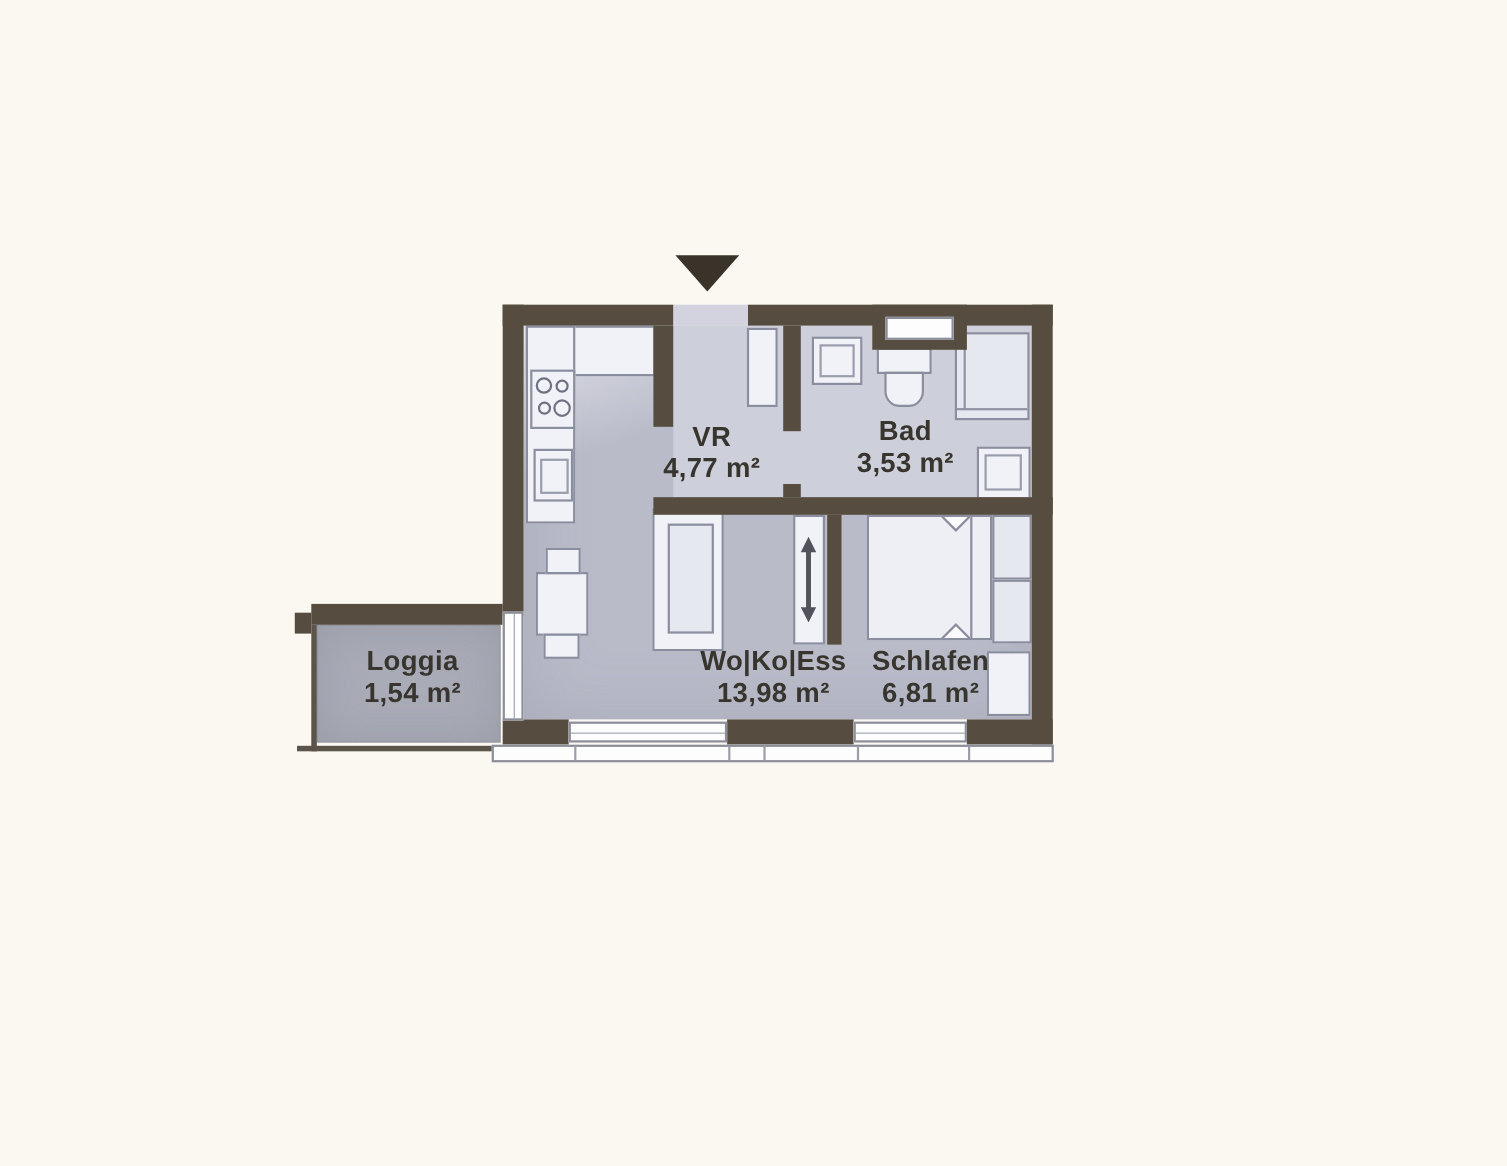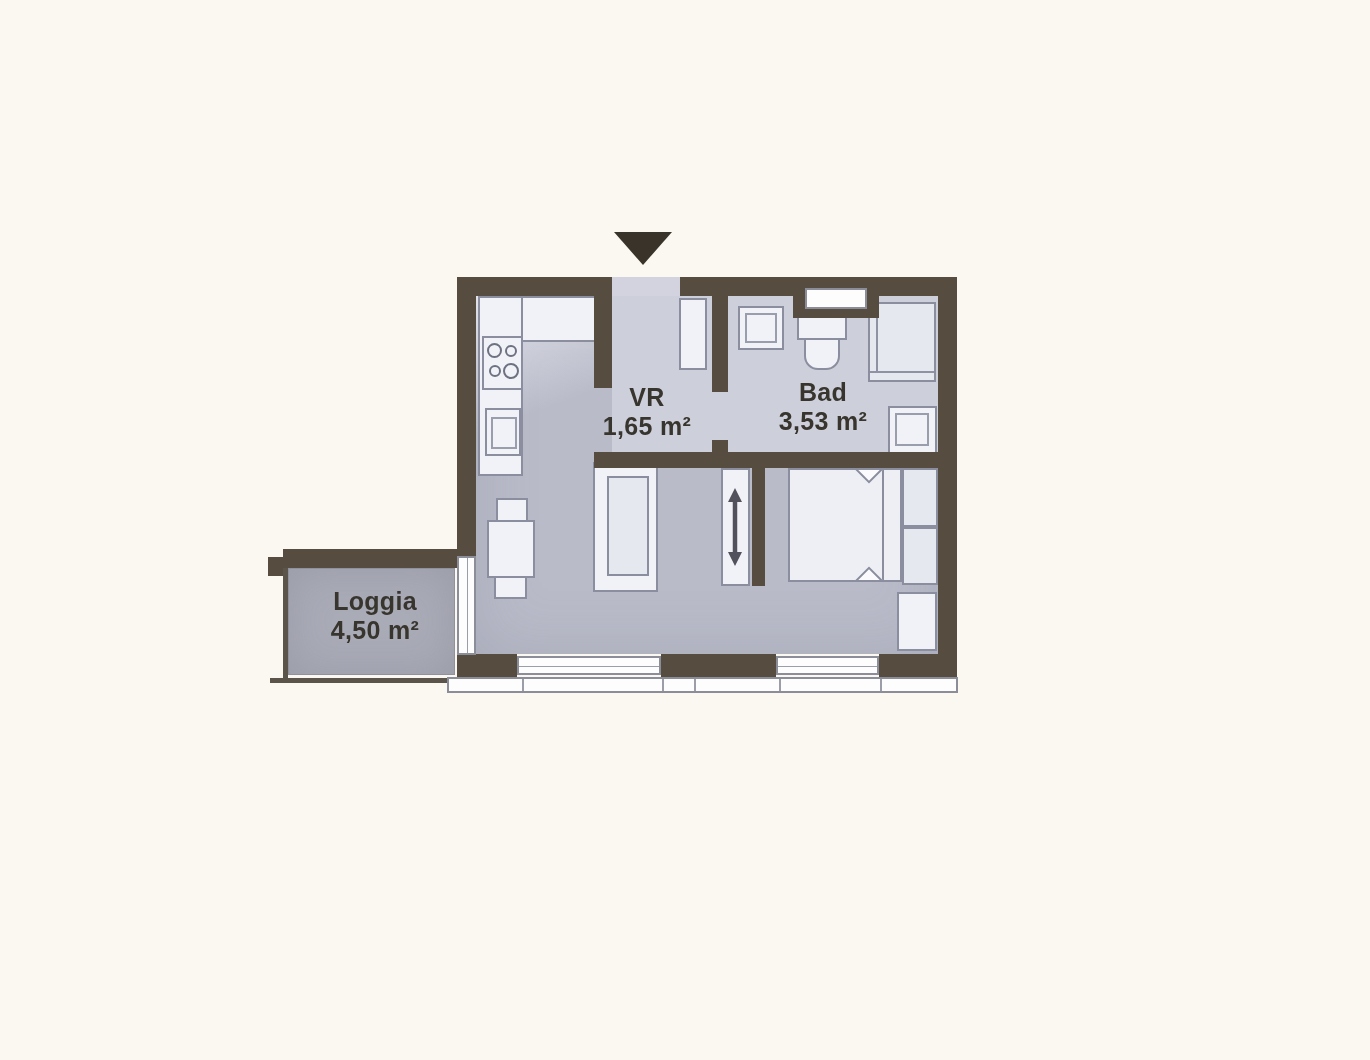--- a/index.html
+++ b/index.html
@@ -138,24 +138,32 @@
     <div class="sill-div" style="left:213px"></div>
     <div class="sill-div" style="left:245px"></div>
     <div class="sill-div" style="left:330px"></div>
     <div class="sill-div" style="left:431px"></div>
   </div>
 
   <div class="entrance-arrow" style="left:614px;top:232px"></div>
 
   <div class="room-label" style="left:647px;top:383px">
     <div>VR</div>
-    <div>1,65 m²</div>
+    <div>4,77 m²</div>
   </div>
   <div class="room-label" style="left:823px;top:378px">
     <div>Bad</div>
     <div>3,53 m²</div>
   </div>
+  <div class="room-label" style="left:703px;top:587px">
+    <div>Wo|Ko|Ess</div>
+    <div>13,98 m²</div>
+  </div>
+  <div class="room-label" style="left:846px;top:587px">
+    <div>Schlafen</div>
+    <div>6,81 m²</div>
+  </div>
   <div class="room-label" style="left:375px;top:587px">
     <div>Loggia</div>
-    <div>4,50 m²</div>
+    <div>1,54 m²</div>
   </div>
 
 </div>
 
 </body></html>

